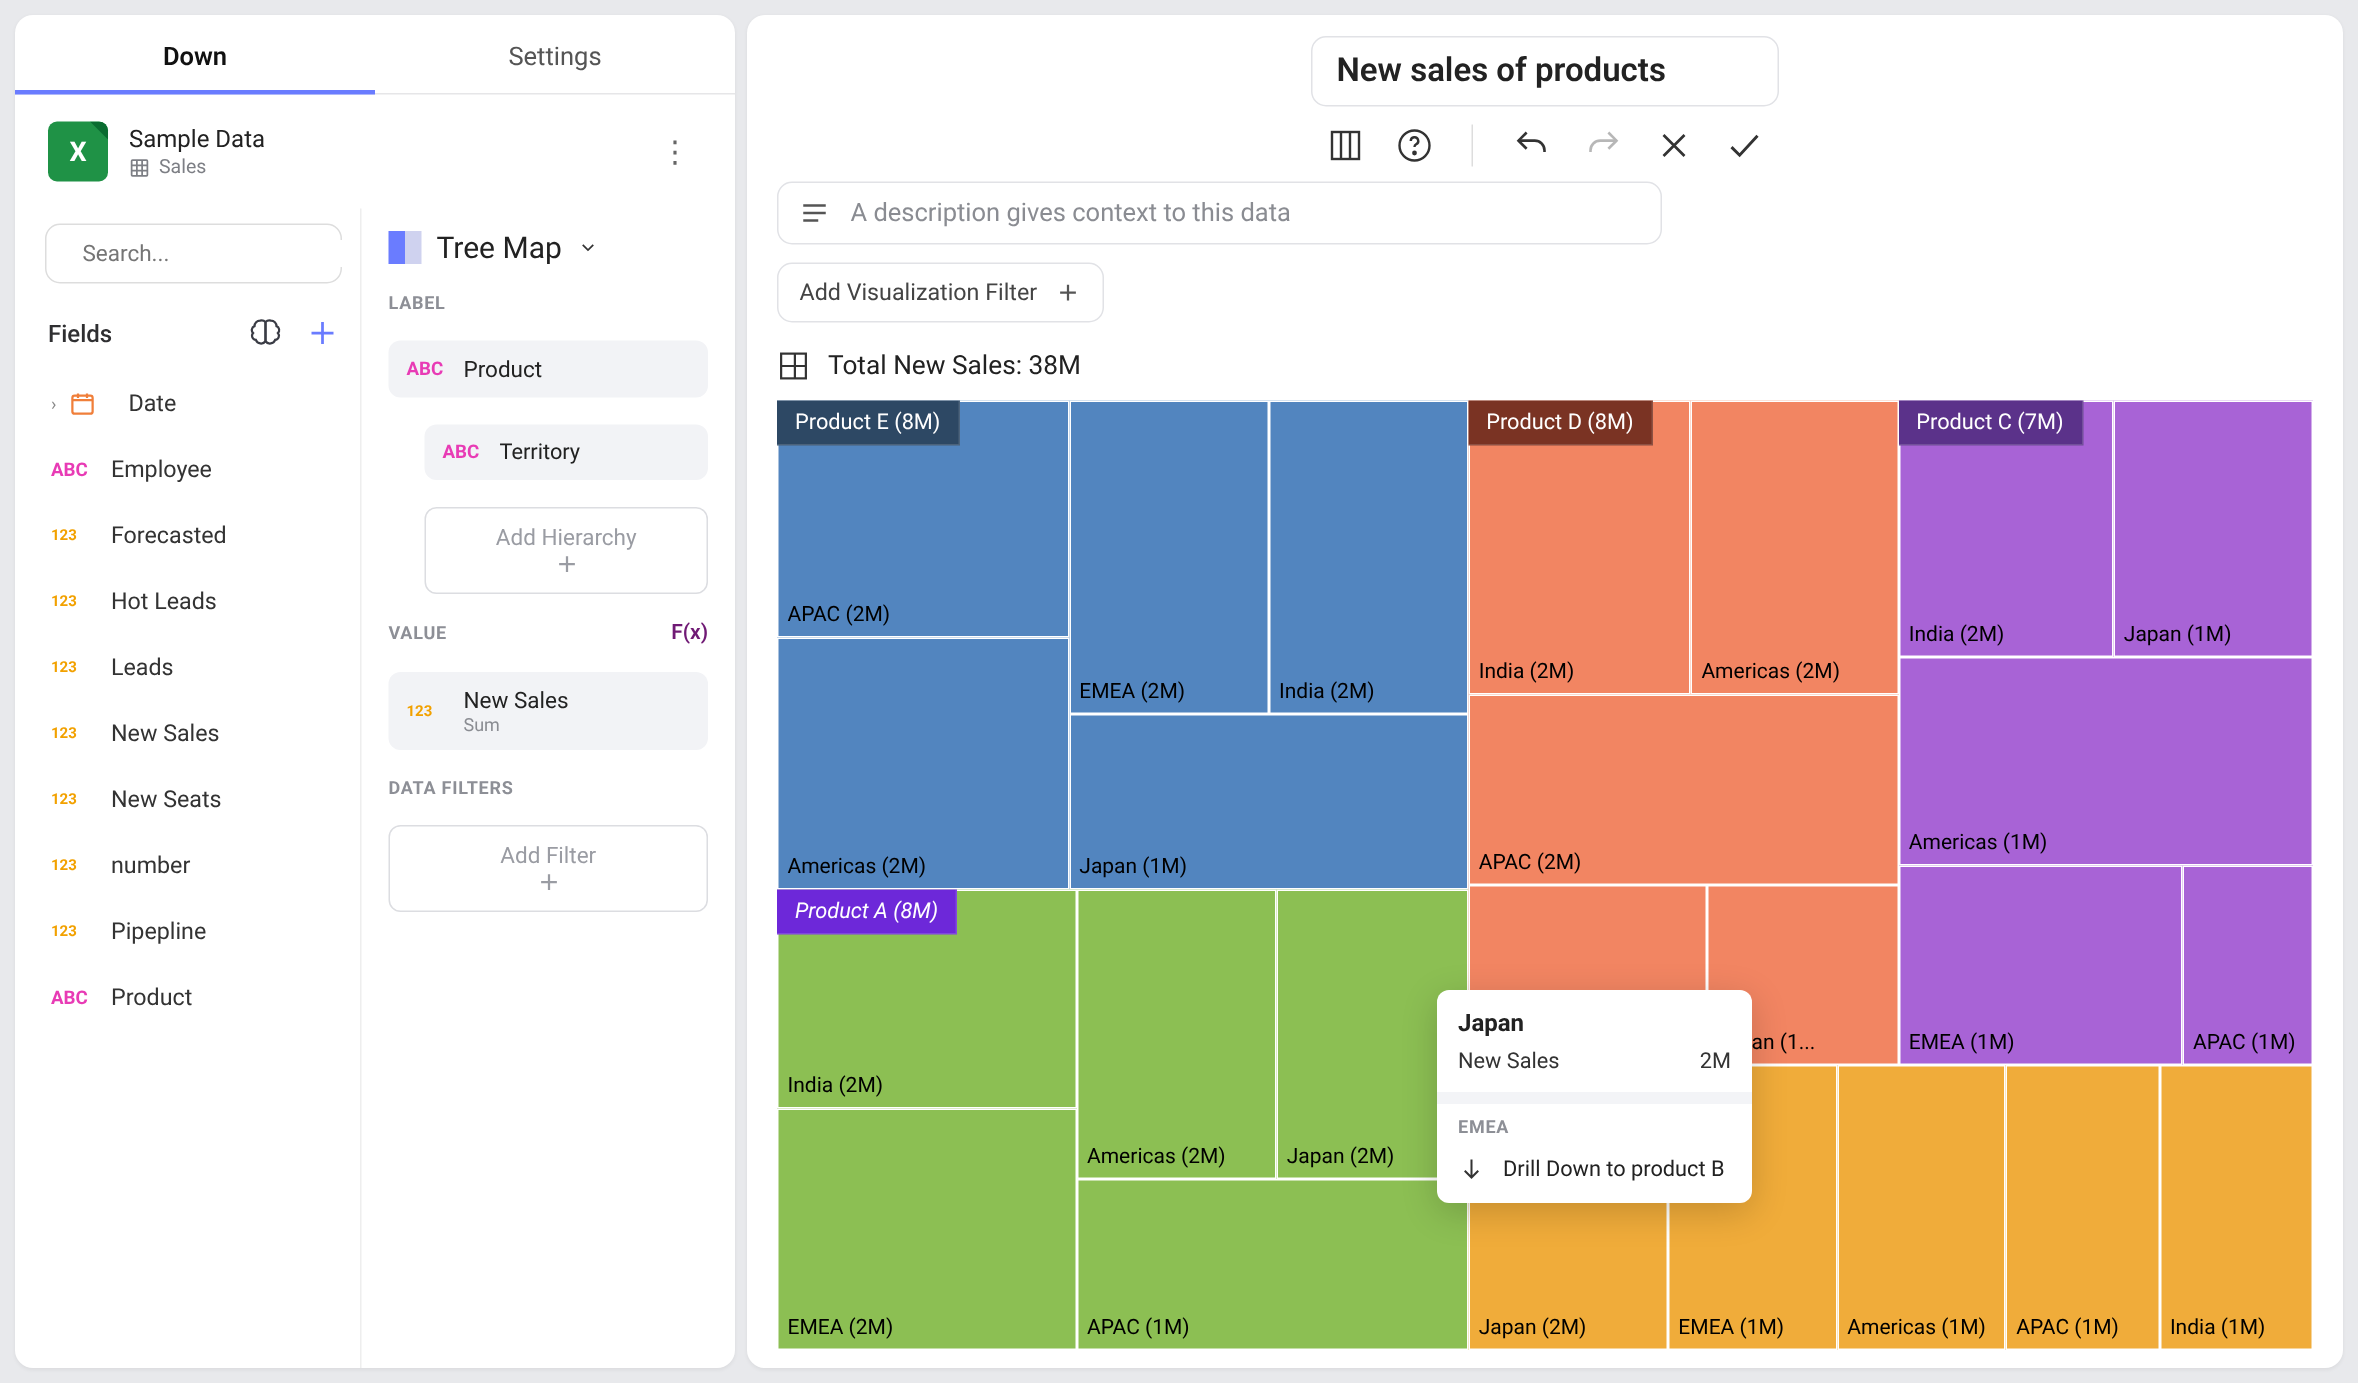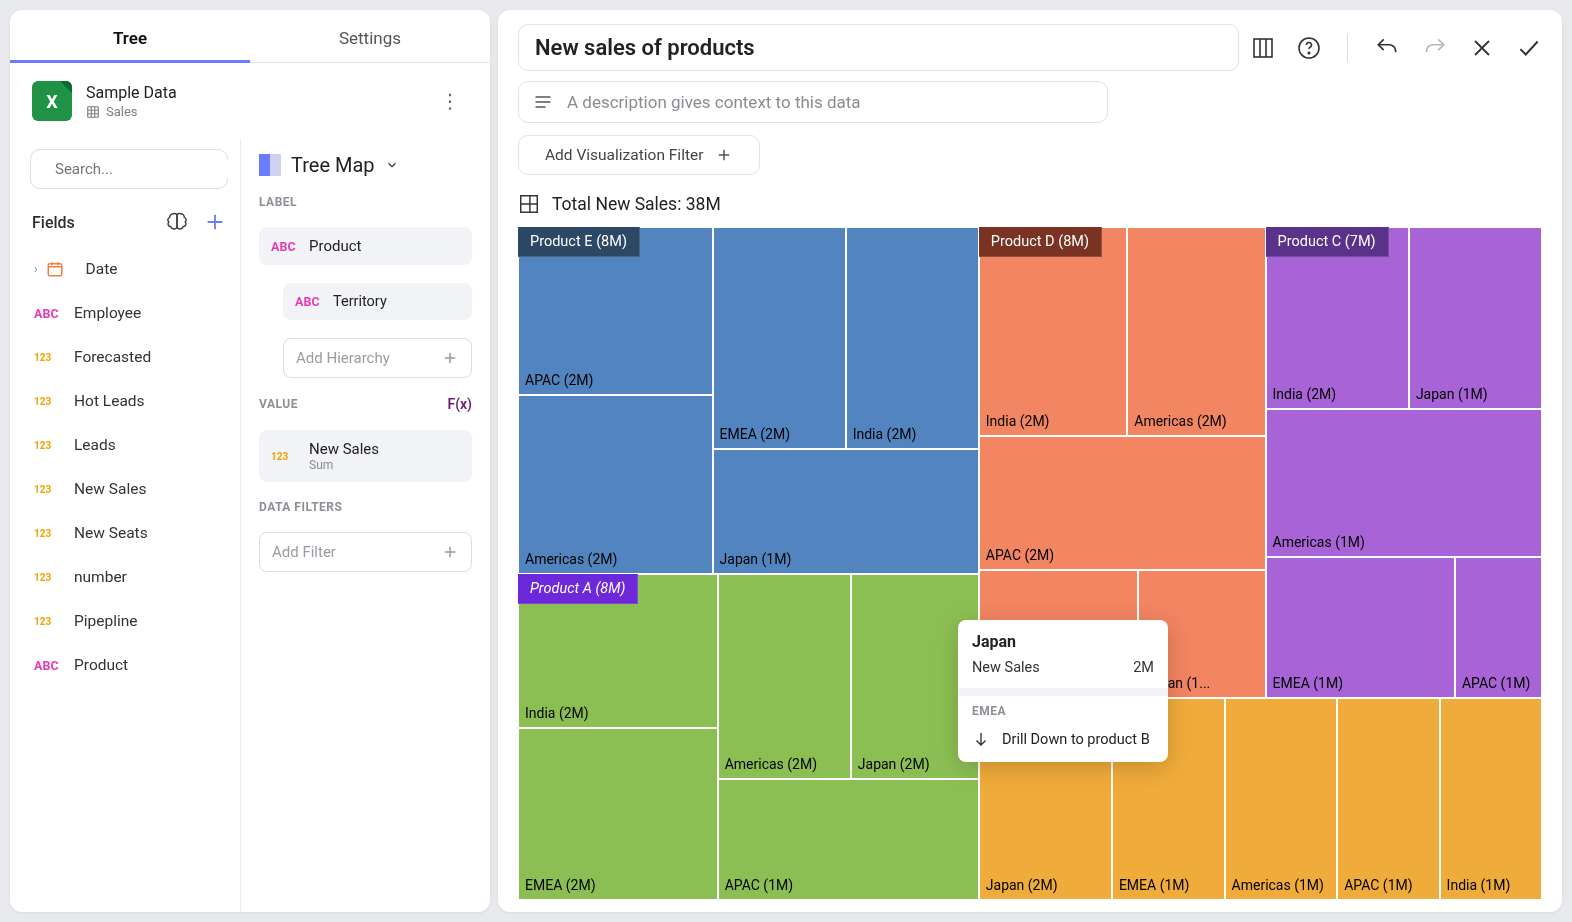--- a/index.html
+++ b/index.html
@@ -36,52 +36,52 @@
   .config-col{flex:1;border-left:1px solid #eee;padding:14px 18px 0;display:flex;flex-direction:column;gap:18px;}
   .charttype{display:flex;align-items:center;gap:10px;font-size:20px;color:#222;cursor:pointer;}
   .charttype .swatch{width:22px;height:22px;background:linear-gradient(90deg,#6a7cff 50%,#cfd2ef 50%);}
   .cfg-section-label{font-size:12px;font-weight:700;letter-spacing:.5px;color:#8d8f96;}
   .cfg-row{display:flex;justify-content:space-between;align-items:center;}
   .fxlink{color:#701a75;font-weight:600;font-size:14px;cursor:pointer;}
   .pill{background:#f2f3f6;border-radius:8px;display:flex;align-items:center;gap:10px;padding:10px 12px;font-size:15px;color:#222;}
   .pill.small{font-size:14.5px;}
   .pill .sub{font-size:12px;color:#8a8c92;display:block;}
   .pill.indent{margin-left:24px;}
-  .addbox{border:1px solid #dcdde1;border-radius:8px;display:flex;align-items:center;justify-content:space-between;padding:10px 12px;color:#9a9ca3;font-size:15px;cursor:pointer;}
+  .addbox{border:1px solid #dcdde1;border-radius:8px;display:flex;align-items:center;justify-content:space-between;padding:10px 12px;color:#9a9ca3;font-size:15px;cursor:pointer;flex-direction:column;}
   .addbox.indent{margin-left:24px;}
   
   .main{flex:1;display:flex;flex-direction:column;padding:14px 20px 12px;}
-  .toprow{display:flex;align-items:center;gap:12px;}
+  .toprow{display:flex;align-items:center;gap:12px;flex-direction:column;}
   .title-input{flex:1;border:1px solid #e1e2e6;border-radius:10px;padding:10px 16px;font-size:22px;font-weight:600;color:#222;}
   .tool-icons{display:flex;align-items:center;gap:22px;color:#555;}
   .tool-icons .divider{width:1px;height:28px;background:#ddd;margin:0 4px;}
   .tool-btn{cursor:pointer;display:flex;align-items:center;justify-content:center;}
   .descrow{margin-top:10px;border:1px solid #e1e2e6;border-radius:10px;display:flex;align-items:center;gap:14px;padding:10px 14px;color:#888;width:590px;}
   .filterrow{margin-top:12px;}
-  .addfilter{border:1px solid #e1e2e6;border-radius:10px;display:inline-flex;align-items:center;gap:12px;padding:10px 26px;color:#444;font-size:15.5px;cursor:pointer;}
+  .addfilter{border:1px solid #e1e2e6;border-radius:10px;display:inline-flex;align-items:center;gap:12px;padding:10px 14px;color:#444;font-size:15.5px;cursor:pointer;}
   .totalrow{margin-top:18px;display:flex;align-items:center;gap:12px;font-size:17.5px;color:#222;}
   .treemap{margin-top:12px;flex:1;position:relative;}
   .tm-grid{position:absolute;inset:0;}
   .cell{position:absolute;border:1px solid #fff;color:#000;font-size:14px;}
   .cell-label{position:absolute;left:6px;bottom:6px;white-space:nowrap;}
   .header-badge{position:absolute;top:0;left:0;padding:6px 12px;color:#fff;font-size:14.5px;border-right:1px solid rgba(255,255,255,.15);border-bottom:1px solid rgba(255,255,255,.15);}
   .tooltip{position:absolute;background:#fff;border-radius:8px;box-shadow:0 6px 24px rgba(0,0,0,.18);width:210px;z-index:5;overflow:hidden;}
   .tooltip h5{font-size:16px;font-weight:700;padding:12px 14px 4px;color:#222;}
   .tt-row{display:flex;justify-content:space-between;padding:4px 14px 12px;font-size:14.5px;color:#333;}
   .tt-sep{height:8px;background:#f3f4f7;}
   .tt-tools{font-size:12px;font-weight:700;letter-spacing:.5px;color:#8d8f96;padding:8px 14px 4px;}
   .tt-drill{display:flex;align-items:center;gap:12px;padding:8px 14px 14px;font-size:14.5px;color:#222;cursor:pointer;}
   svg{display:block;}
 </style>
 </head>
 <body>
 
 <div class="panel left">
   <div class="tabs">
-    <div class="tab active">Tree</div>
+    <div class="tab active">Down</div>
     <div class="tab">Settings</div>
   </div>
   <div class="tabs-divider"></div>
 
   <div class="datasrc">
     <div class="excel-logo"></div>
     <div>
       <div class="src-title">Sample Data</div>
       <div class="src-sub">
         <svg width="14" height="14" viewBox="0 0 24 24" fill="none" stroke="#7d7f85" stroke-width="2">

